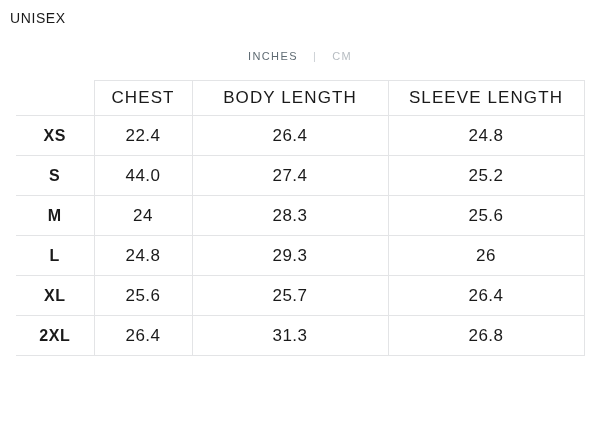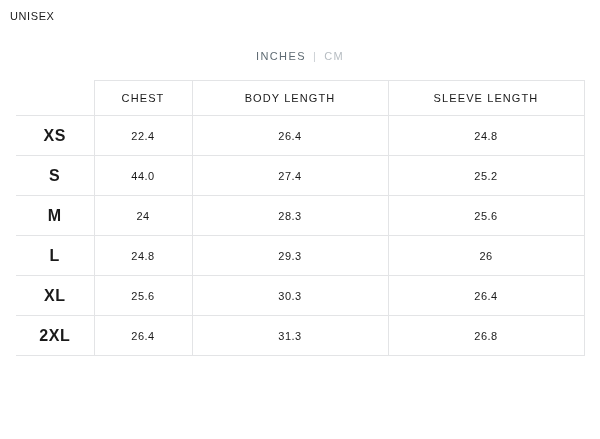--- a/index.html
+++ b/index.html
@@ -17,34 +17,34 @@
   .page {
     position: relative;
     width: 600px;
     height: 439px;
     box-sizing: border-box;
   }
   .section-title {
     position: absolute;
     left: 10px;
     top: 10px;
-    font-size: 11px;
+    font-size: 14px;
     letter-spacing: 0.6px;
     color: #1a1a1a;
     font-weight: 400;
   }
   .unit-toggle {
     position: absolute;
     left: 0;
     right: 0;
     top: 50px;
     display: flex;
     justify-content: center;
     align-items: center;
-    gap: 7px;
+    gap: 15px;
     font-size: 11px;
     letter-spacing: 1.4px;
   }
   .unit-toggle .unit {
     cursor: pointer;
   }
   .unit-toggle .unit.active {
     color: #5f6b73;
   }
   .unit-toggle .unit.inactive {
@@ -64,21 +64,21 @@
     width: 100%;
     border-collapse: collapse;
     table-layout: fixed;
   }
   table.size-chart th,
   table.size-chart td {
     border: 1px solid #e3e4e6;
     height: 39px;
     text-align: center;
     vertical-align: middle;
-    font-size: 11px;
+    font-size: 17px;
     font-weight: 400;
     color: #1a1a1a;
     letter-spacing: 0.5px;
     padding: 0;
   }
   table.size-chart thead th {
     height: 34px;
     letter-spacing: 1.1px;
   }
   table.size-chart thead th.corner {
@@ -146,21 +146,21 @@
         </tr>
         <tr>
           <th class="rowhead">L</th>
           <td>24.8</td>
           <td>29.3</td>
           <td>26</td>
         </tr>
         <tr>
           <th class="rowhead">XL</th>
           <td>25.6</td>
-          <td>30.3</td>
+          <td>25.7</td>
           <td>26.4</td>
         </tr>
         <tr>
           <th class="rowhead">2XL</th>
           <td>26.4</td>
           <td>31.3</td>
           <td>26.8</td>
         </tr>
       </tbody>
     </table>

